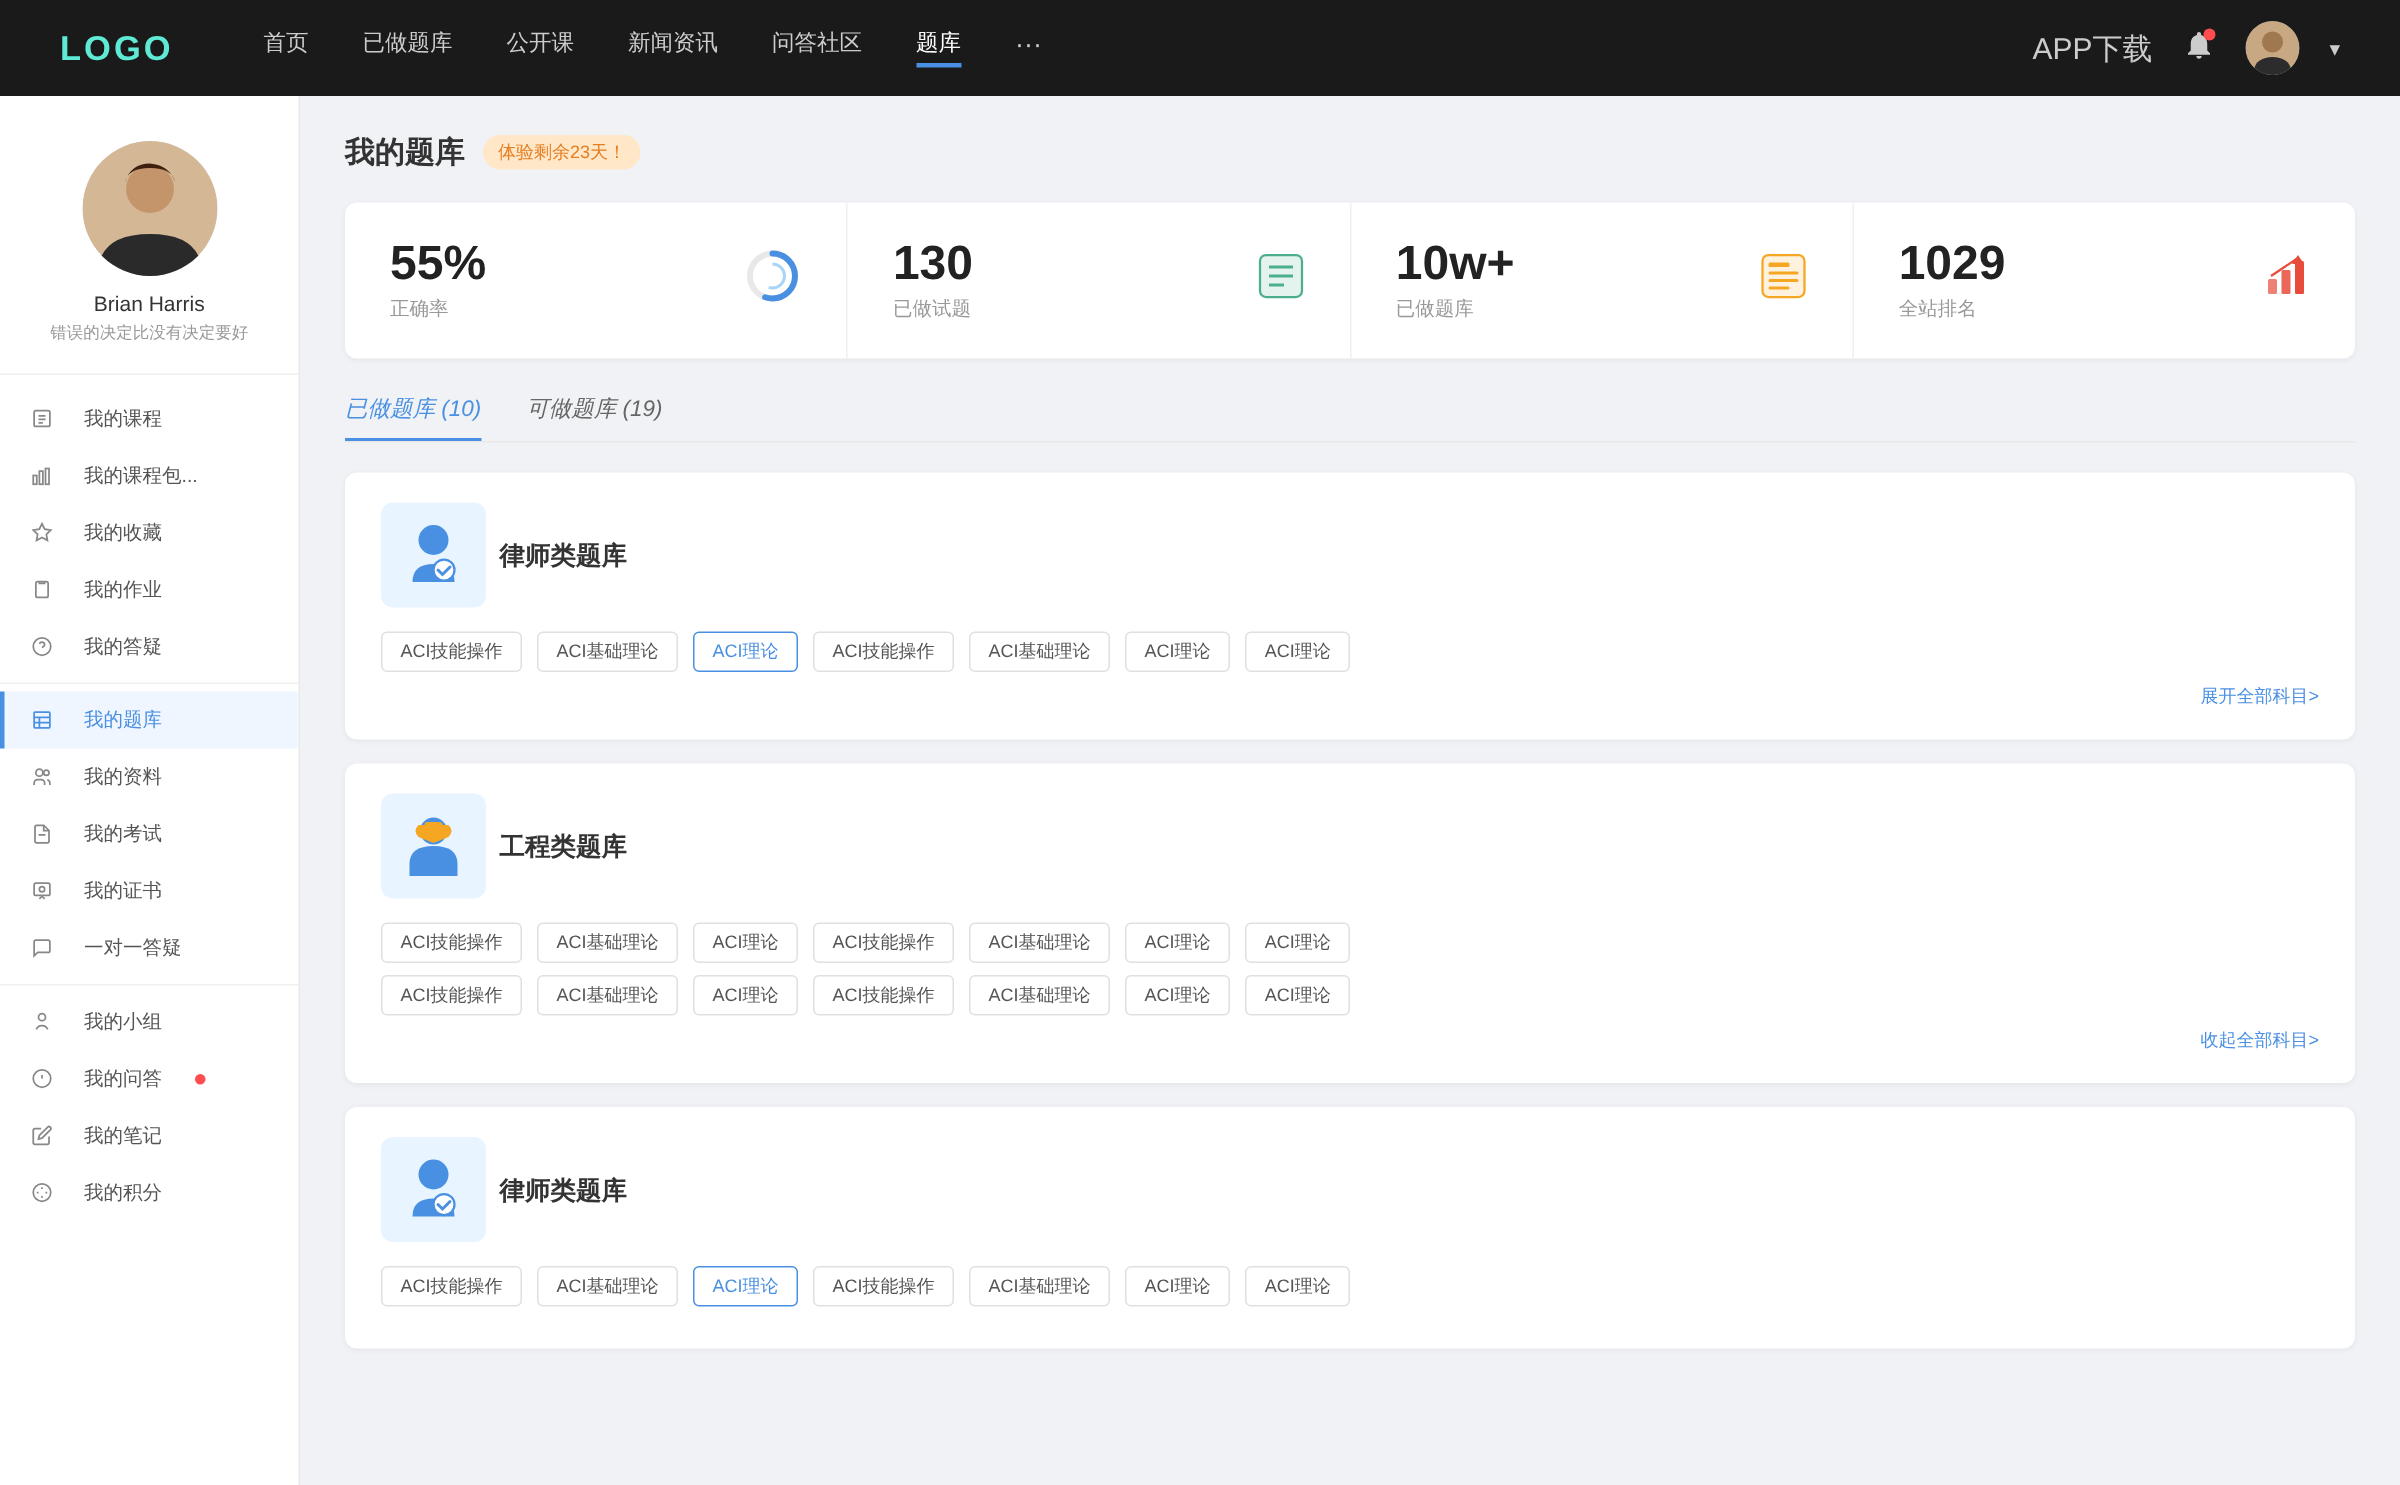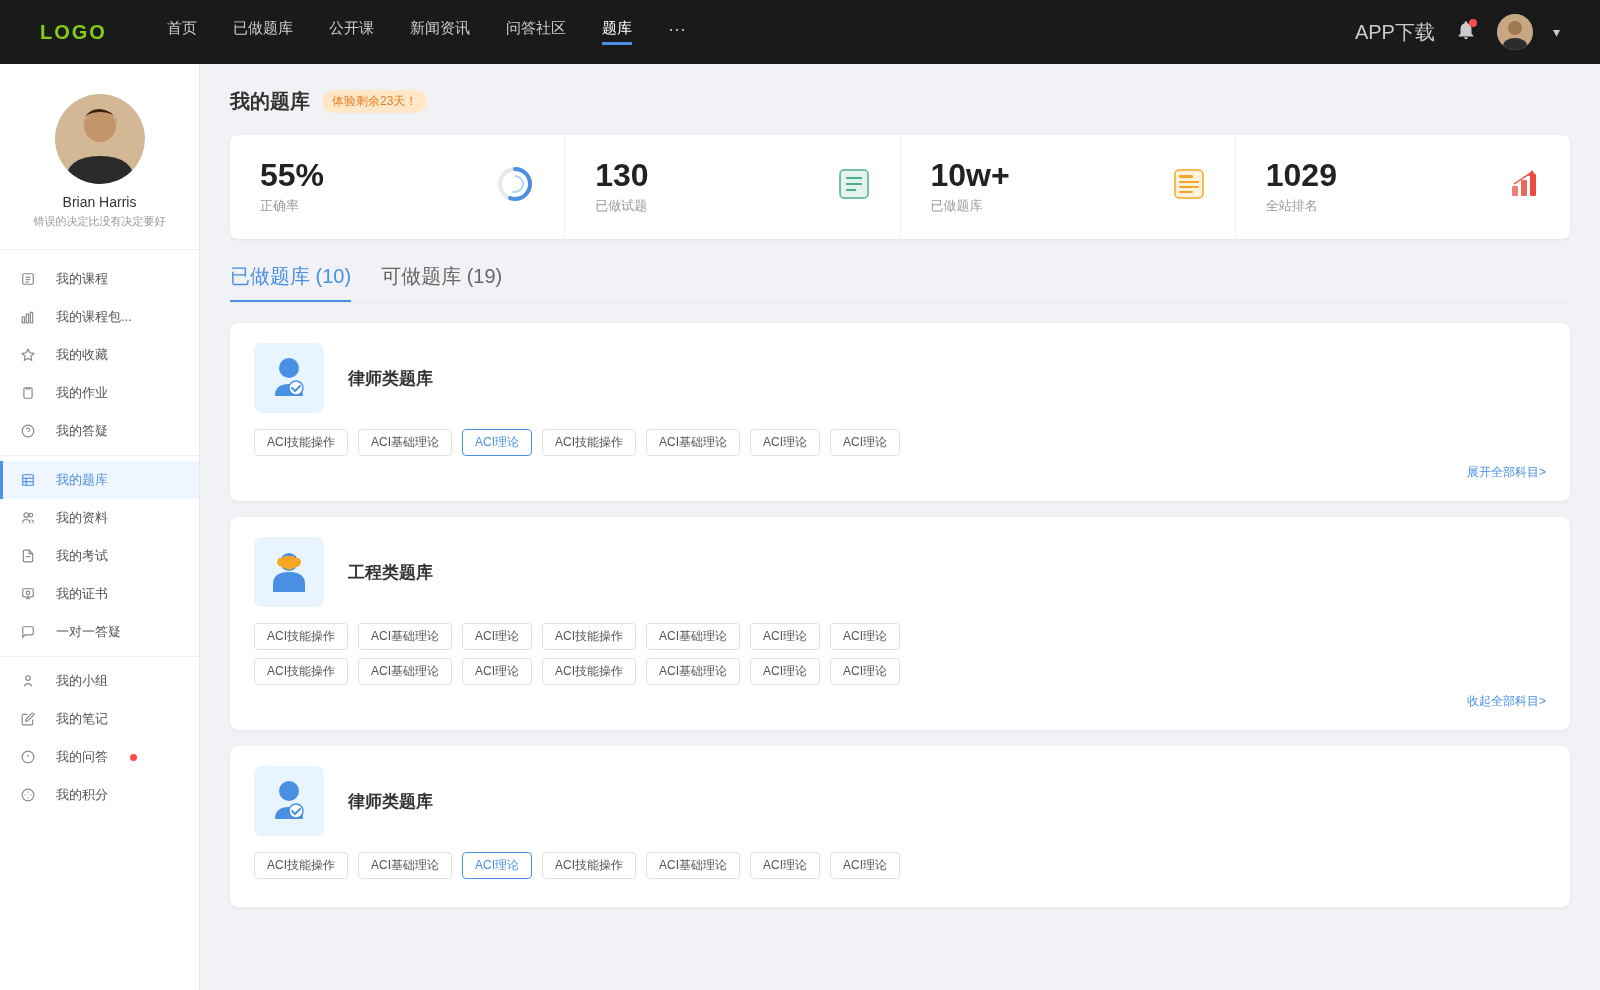--- a/index.html
+++ b/index.html
@@ -10,22 +10,22 @@
       height: 64px;
       background: #1a1a1a;
       display: flex;
       align-items: center;
       padding: 0 40px;
       position: fixed;
       top: 0; left: 0; right: 0;
       z-index: 100;
     }
     .nav-logo {
-      color: #84cc16;
-      font-size: 20px;
+      color: #5eead4;
+      font-size: 23px;
       font-weight: 700;
       letter-spacing: 2px;
       margin-right: 60px;
     }
     .nav-links {
       display: flex;
       gap: 36px;
       flex: 1;
     }
     .nav-link {
@@ -207,43 +207,44 @@
     .stat-icon { font-size: 28px; }
 
     
     .tabs-row {
       display: flex;
       gap: 30px;
       border-bottom: 1px solid #e8e8e8;
       margin-bottom: 20px;
     }
     .tab {
-      font-size: 20px;
+      font-size: 15px;
       color: #666;
       padding-bottom: 10px;
       cursor: pointer;
+      font-style: italic;
     }
     .tab.active {
       color: #4a90e2;
       border-bottom: 2px solid #4a90e2;
       font-weight: 500;
     }
 
     
     .bank-card {
       background: #fff;
       border-radius: 8px;
       margin-bottom: 16px;
       padding: 20px 24px;
       box-shadow: 0 1px 4px rgba(0,0,0,0.06);
     }
     .bank-card-header {
       display: flex;
       align-items: center;
-      gap: 24px;
+      gap: 9px;
       margin-bottom: 16px;
     }
     .bank-icon-wrap {
       width: 70px; height: 70px;
       background: #e8f4ff;
       border-radius: 8px;
       display: flex; align-items: center; justify-content: center;
       flex-shrink: 0;
     }
     .bank-title {
@@ -440,36 +441,36 @@
           <svg width="14" height="14" viewBox="0 0 24 24" fill="none" stroke="#888" stroke-width="2">
               <circle cx="12" cy="7" r="4"></circle>
               <path d="M5.5 21a7 7 0 0 1 13 0"></path>
             </svg>
         </span>
         <span>我的小组</span>
       </div>
       <div class="sidebar-item">
         <span class="sidebar-icon">
           <svg width="14" height="14" viewBox="0 0 24 24" fill="none" stroke="#888" stroke-width="2">
-              <path d="M11 4H4a2 2 0 0 0-2 2v14a2 2 0 0 0 2 2h14a2 2 0 0 0 2-2v-7"></path>
-              <path d="M18.5 2.5a2.121 2.121 0 0 1 3 3L12 15l-4 1 1-4 9.5-9.5z"></path>
-            </svg>
-        </span>
-        <span>我的笔记</span>
-      </div>
-      <div class="sidebar-item">
-        <span class="sidebar-icon">
-          <svg width="14" height="14" viewBox="0 0 24 24" fill="none" stroke="#888" stroke-width="2">
               <circle cx="12" cy="12" r="10"></circle>
               <line x1="12" y1="8" x2="12" y2="12"></line>
               <line x1="12" y1="16" x2="12.01" y2="16"></line>
             </svg>
         </span>
         <span>我的问答</span>
         <span class="dot-red"></span>
+      </div>
+      <div class="sidebar-item">
+        <span class="sidebar-icon">
+          <svg width="14" height="14" viewBox="0 0 24 24" fill="none" stroke="#888" stroke-width="2">
+              <path d="M11 4H4a2 2 0 0 0-2 2v14a2 2 0 0 0 2 2h14a2 2 0 0 0 2-2v-7"></path>
+              <path d="M18.5 2.5a2.121 2.121 0 0 1 3 3L12 15l-4 1 1-4 9.5-9.5z"></path>
+            </svg>
+        </span>
+        <span>我的笔记</span>
       </div>
       <div class="sidebar-item">
         <span class="sidebar-icon">
           <svg width="14" height="14" viewBox="0 0 24 24" fill="none" stroke="#888" stroke-width="2">
               <circle cx="12" cy="12" r="10"></circle>
               <path d="M12 6v2m0 8v2m-6-6h2m8 0h2"></path>
             </svg>
         </span>
         <span>我的积分</span>
       </div>

